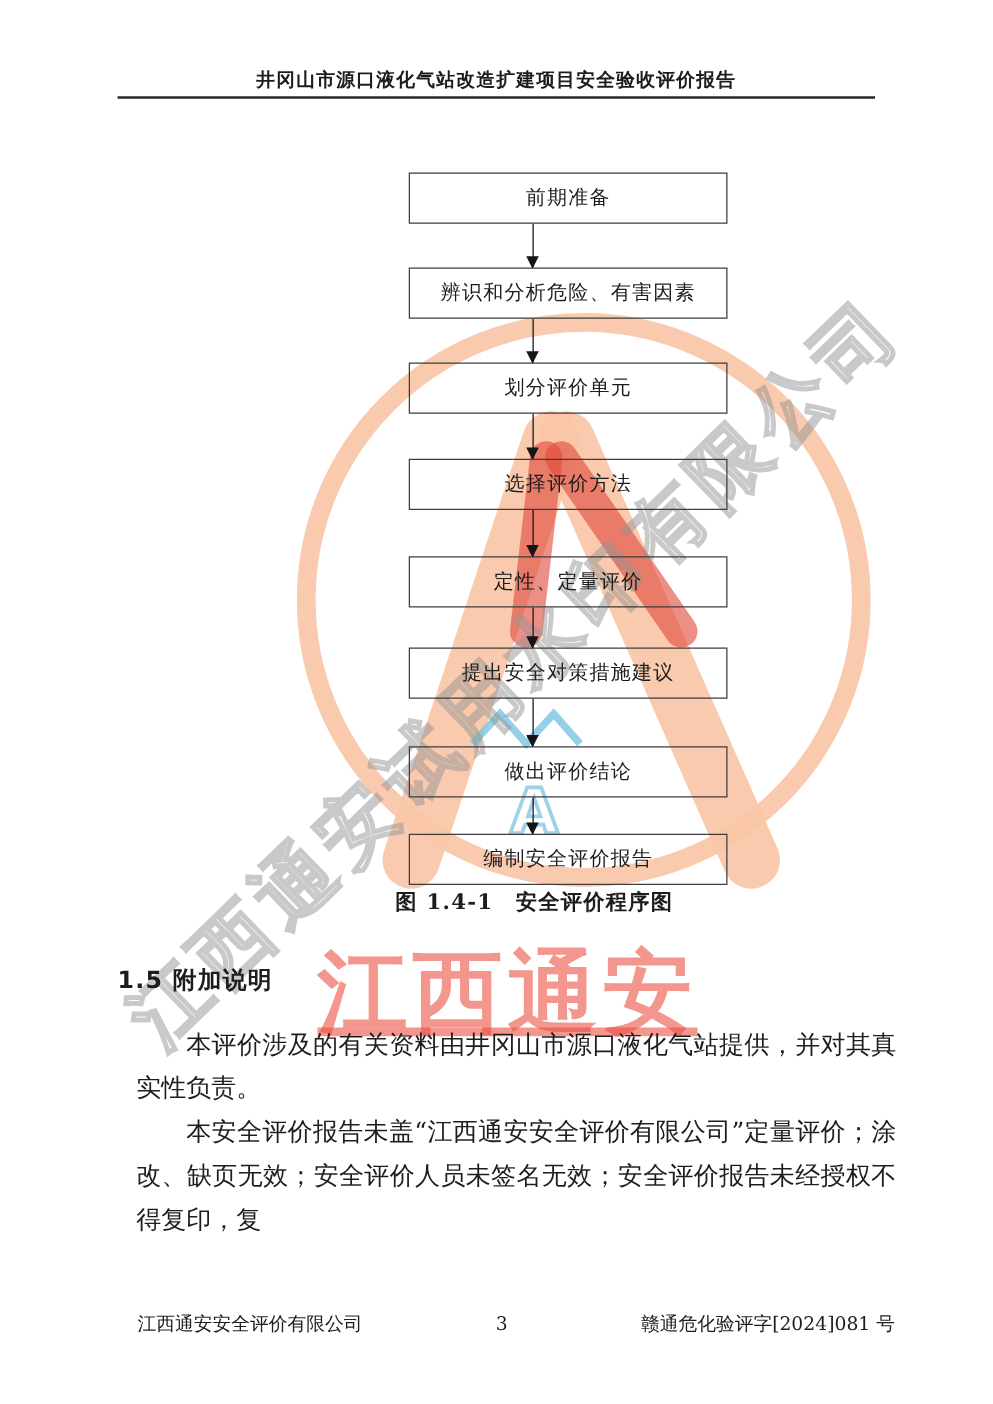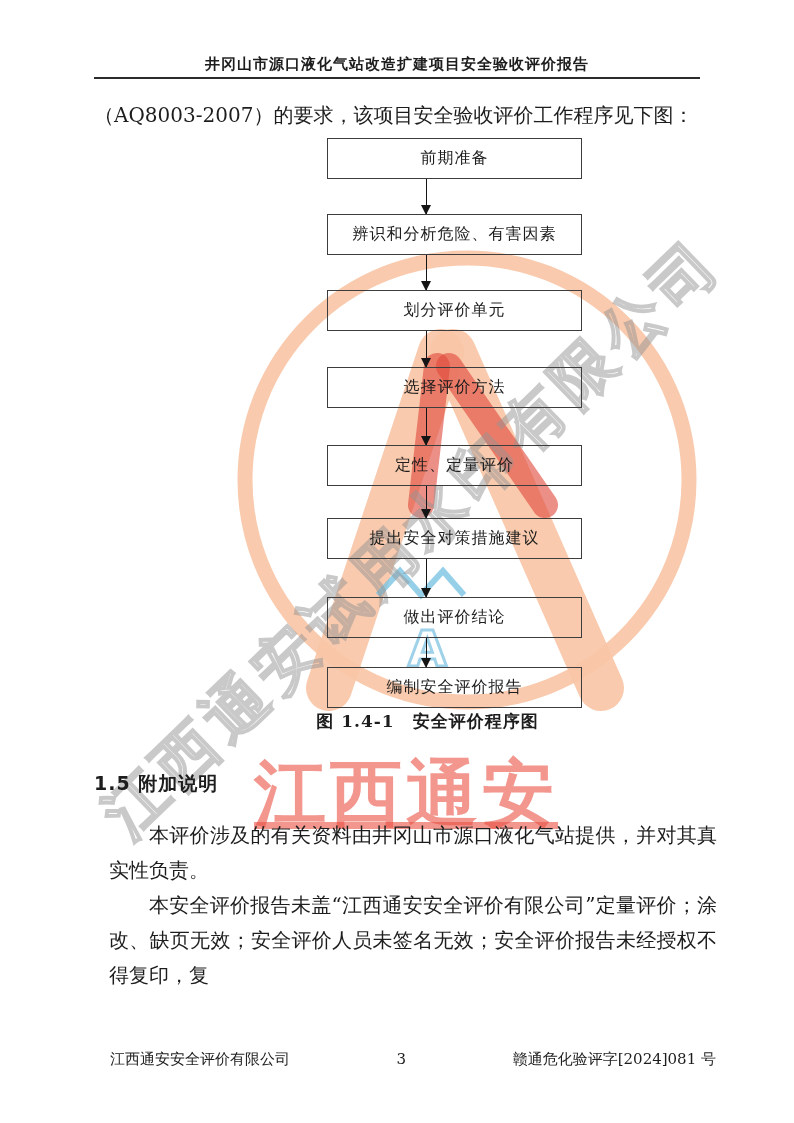--- a/index.html
+++ b/index.html
@@ -68,21 +68,20 @@
     <div class="wm-red">江西通安</div>
     <div class="wm-diag">江西通安试用水印有限公司</div>
     <div class="wm-blue-a">A</div>
   </div>
 
   <div class="content">
 
     <div class="header-title">井冈山市源口液化气站改造扩建项目安全验收评价报告</div>
     <div class="header-rule"></div>
 
-    <div class="intro">（AQ8003-2007）的要求，该项目安全验收评价工作程序见下图：</div>
 
     <div>
       <div class="fc-box" style="top:138px">前期准备</div>
       <div class="fc-arrow" style="top:179px;height:35px"></div>
       <div class="fc-box" style="top:214px">辨识和分析危险、有害因素</div>
       <div class="fc-arrow" style="top:255px;height:35px"></div>
       <div class="fc-box" style="top:290px">划分评价单元</div>
       <div class="fc-arrow" style="top:331px;height:36px"></div>
       <div class="fc-box" style="top:367px">选择评价方法</div>
       <div class="fc-arrow" style="top:408px;height:37px"></div>

